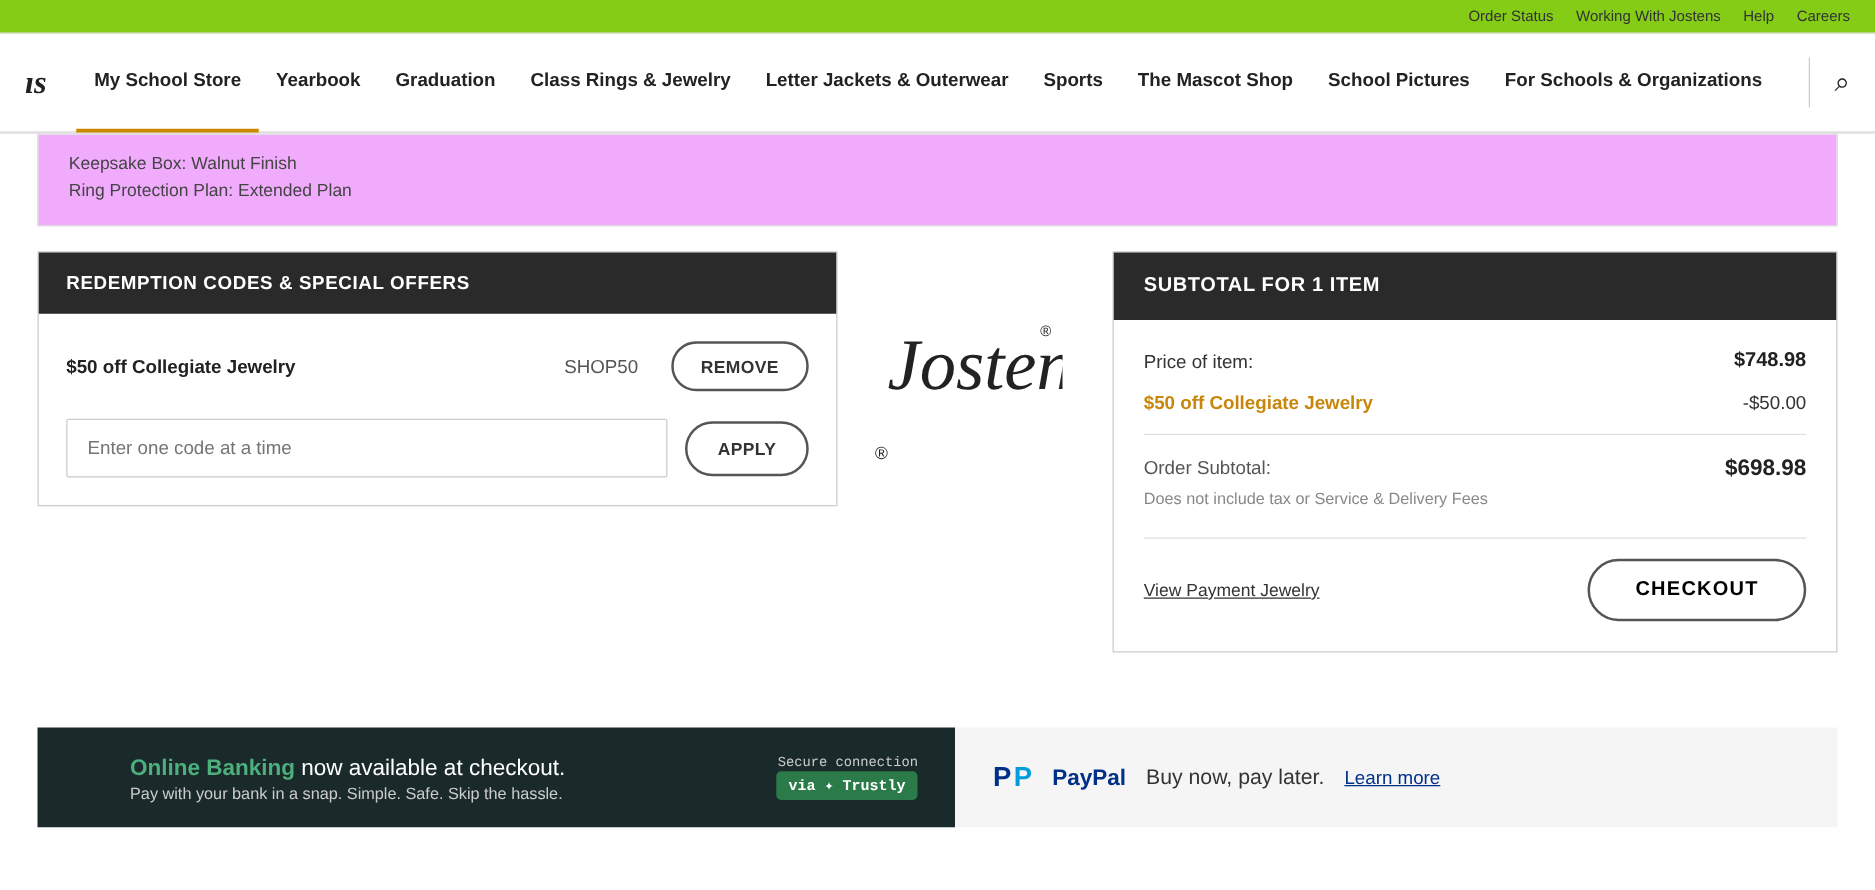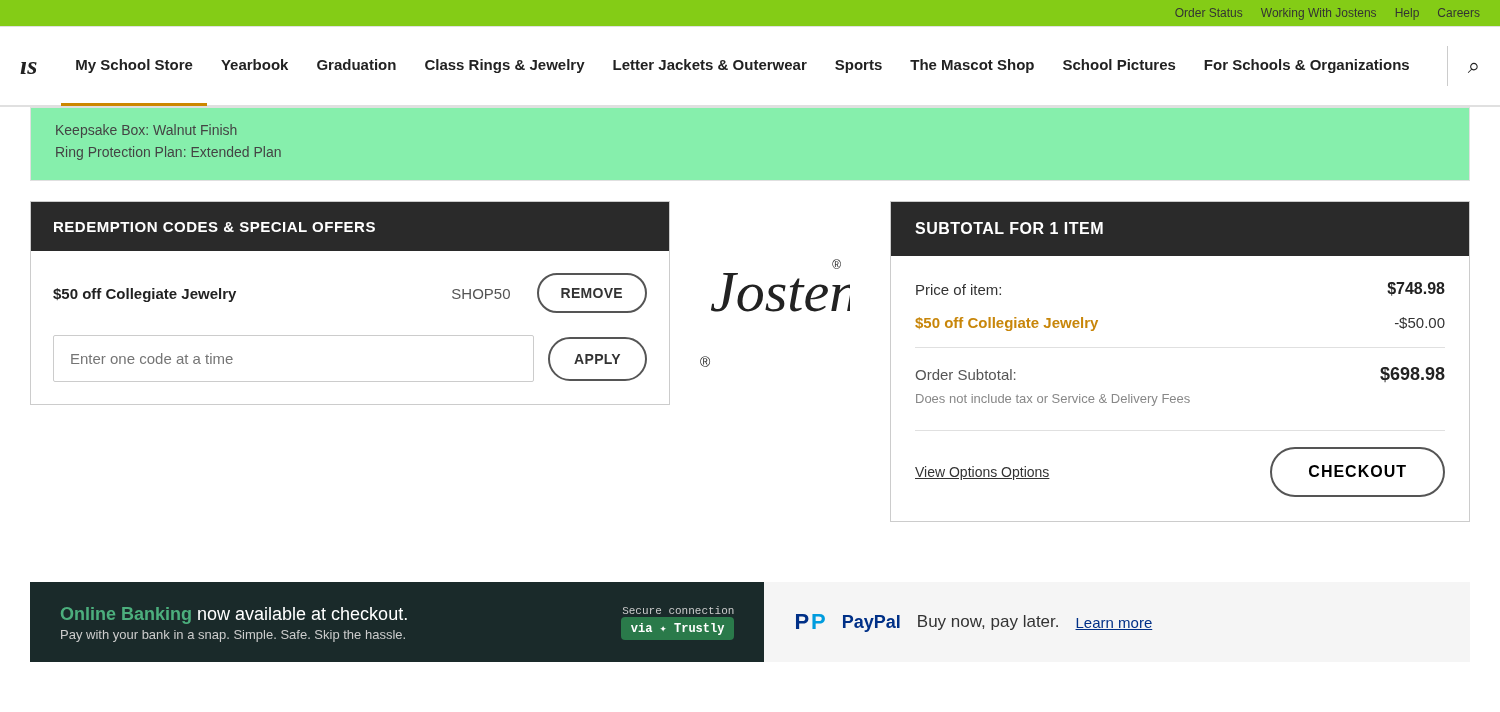--- a/index.html
+++ b/index.html
@@ -81,21 +81,21 @@
 
     
     .content-area {
       max-width: 1480px;
       margin: 0 auto;
       padding: 0 20px;
     }
 
     
     .product-strip {
-      background: #86efac;
+      background: #f0abfc;
       border: 1px solid #e0e0e0;
       padding: 14px 24px;
       margin-bottom: 0;
       font-size: 14px;
       color: #444;
     }
     .product-strip p { margin-bottom: 6px; }
 
     
     .main-layout {
@@ -274,21 +274,21 @@
       height: 80px;
     }
     .banner-left {
       flex: 0 0 51%;
       background: #1a2a2a;
       display: flex;
       align-items: center;
       padding: 0 30px;
       gap: 20px;
     }
-    .banner-left-text { flex: 1; }
+    .banner-left-text { flex: 1; margin-left: 44px; }
     .banner-left-title { font-size: 18px; color: #fff; line-height: 1.4; }
     .banner-left-subtitle { font-size: 13px; color: #ccc; }
     .banner-trustly {
       display: flex;
       flex-direction: column;
       align-items: flex-end;
       font-size: 11px;
       color: #ccc;
       white-space: nowrap;
       font-family: Liberation Mono, monospace;
@@ -389,21 +389,21 @@
           <span class="label" style="color:#c8860a;font-weight:bold;font-size:15px;">$50 off Collegiate Jewelry</span>
           <span class="discount-value">-$50.00</span>
         </div>
         <hr class="divider-h">
         <div class="order-subtotal-row">
           <span class="order-subtotal-label">Order Subtotal:</span>
           <span class="order-subtotal-value">$698.98</span>
         </div>
         <p class="tax-note">Does not include tax or Service &amp; Delivery Fees</p>
         <div class="subtotal-footer">
-          <span class="payment-link">View Options Options</span>
+          <span class="payment-link">View Payment Jewelry</span>
           <button class="checkout-btn">CHECKOUT</button>
         </div>
       </div>
     </div>
 
   </div>
 
   <div class="bottom-banners">
     <div class="banner-left">
       <div class="banner-left-text">

